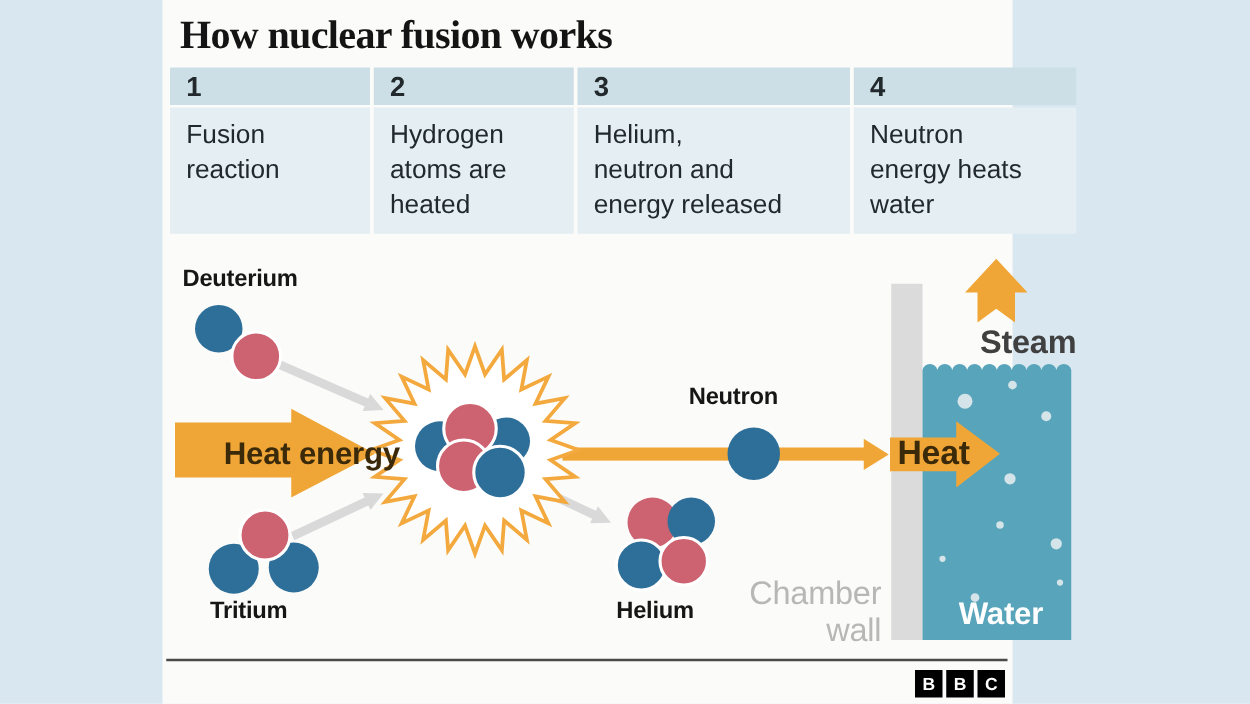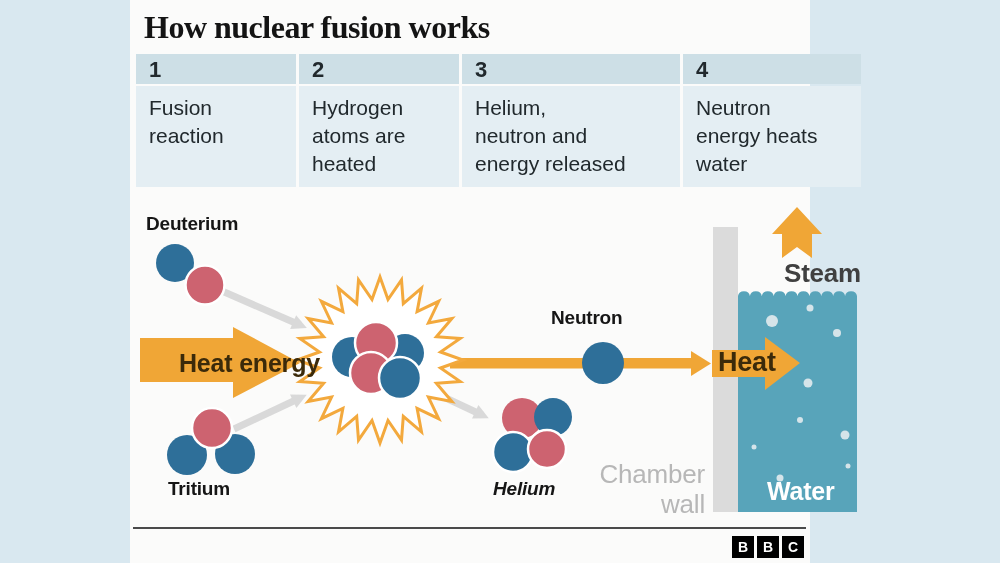--- a/index.html
+++ b/index.html
@@ -38,21 +38,21 @@
   .diagram{position:absolute;left:0;top:0;width:738px;height:563px;pointer-events:none;}
   .diagram svg{position:absolute;left:0;top:0;}
   .dlabel{
     position:absolute;font-weight:700;font-size:19px;color:#161616;
     white-space:pre-line;letter-spacing:-0.2px;
   }
   .lbl-heat-energy{left:8px;top:349px;font-size:25px;color:#3b2a0a;margin-left:41px;}
   .lbl-deuterium{left:16px;top:213px;}
   .lbl-tritium{left:38px;top:478px;}
   .lbl-neutron{left:421px;top:307px;}
-  .lbl-helium{left:363px;top:478px;font-style:italic;}
+  .lbl-helium{left:363px;top:478px;}
   .lbl-heat{left:588px;top:347px;font-size:27px;color:#3b2a0a;}
   .lbl-chamber-wall{
     right:163px;top:459px;font-weight:400;color:#b7b7b7;
     text-align:right;font-size:26px;line-height:30px;
   }
   .lbl-steam{left:631px;top:258px;color:#404040;font-size:26px;margin-left:23px;}
   .lbl-water{left:637px;top:477px;color:#ffffff;font-size:25px;}
   .sep{position:absolute;left:3px;right:4px;top:527px;height:2px;background:#4a4a4a;}
   .bbc{position:absolute;top:536px;right:6px;display:flex;gap:3px;}
   .bbc span{

